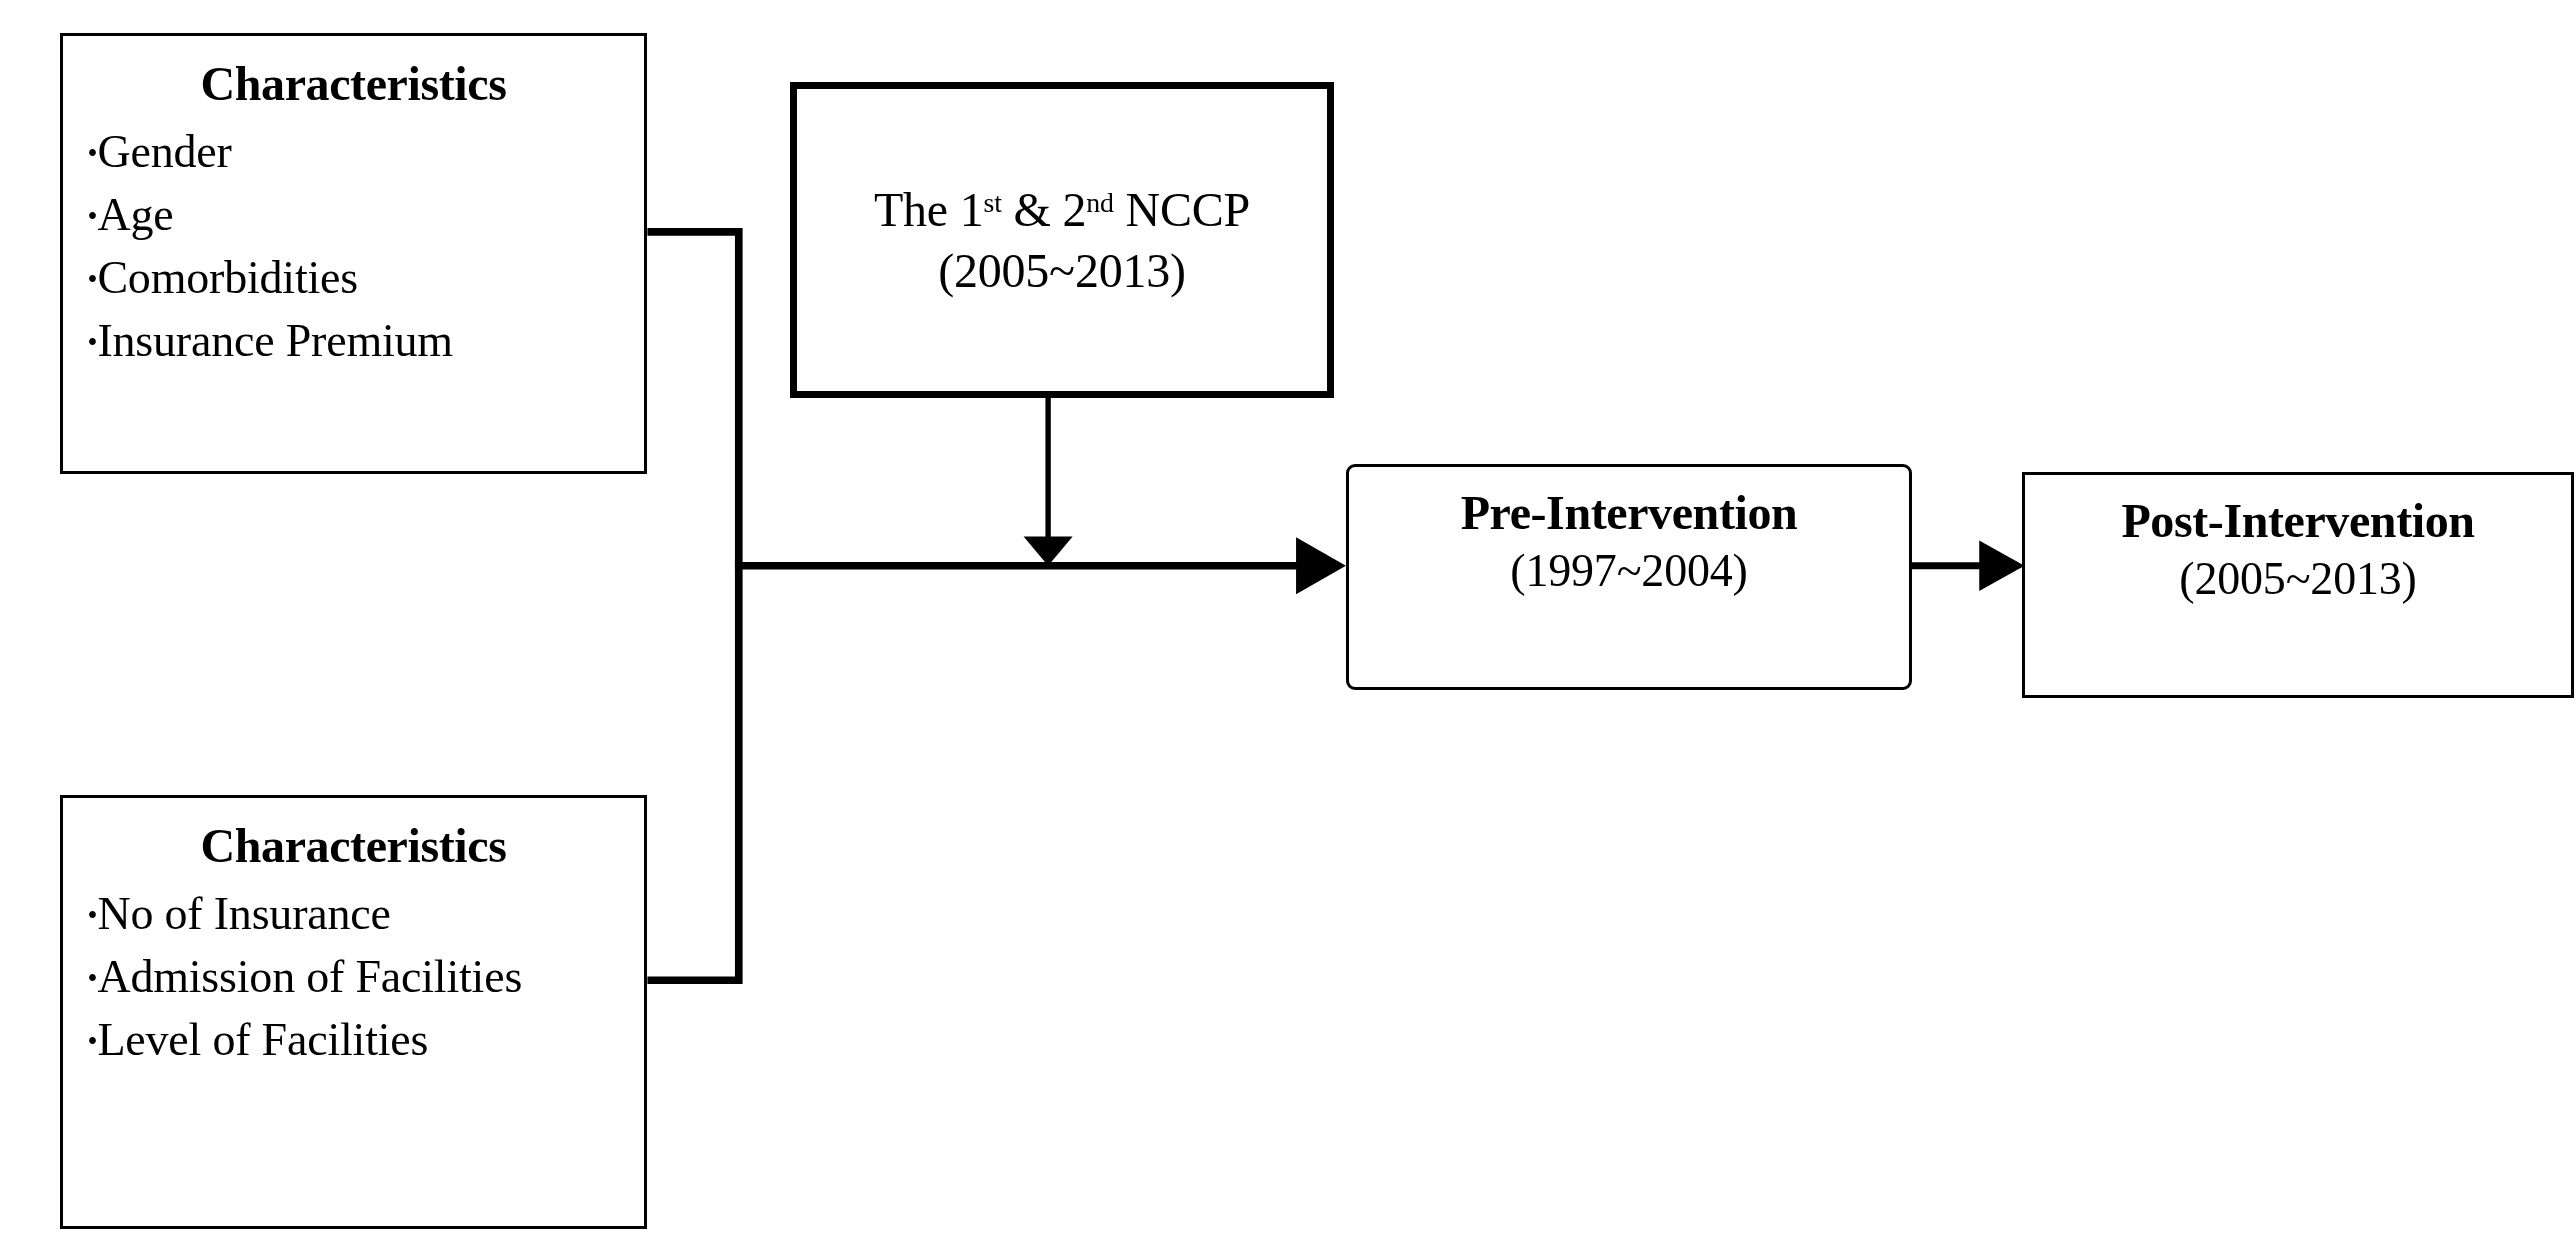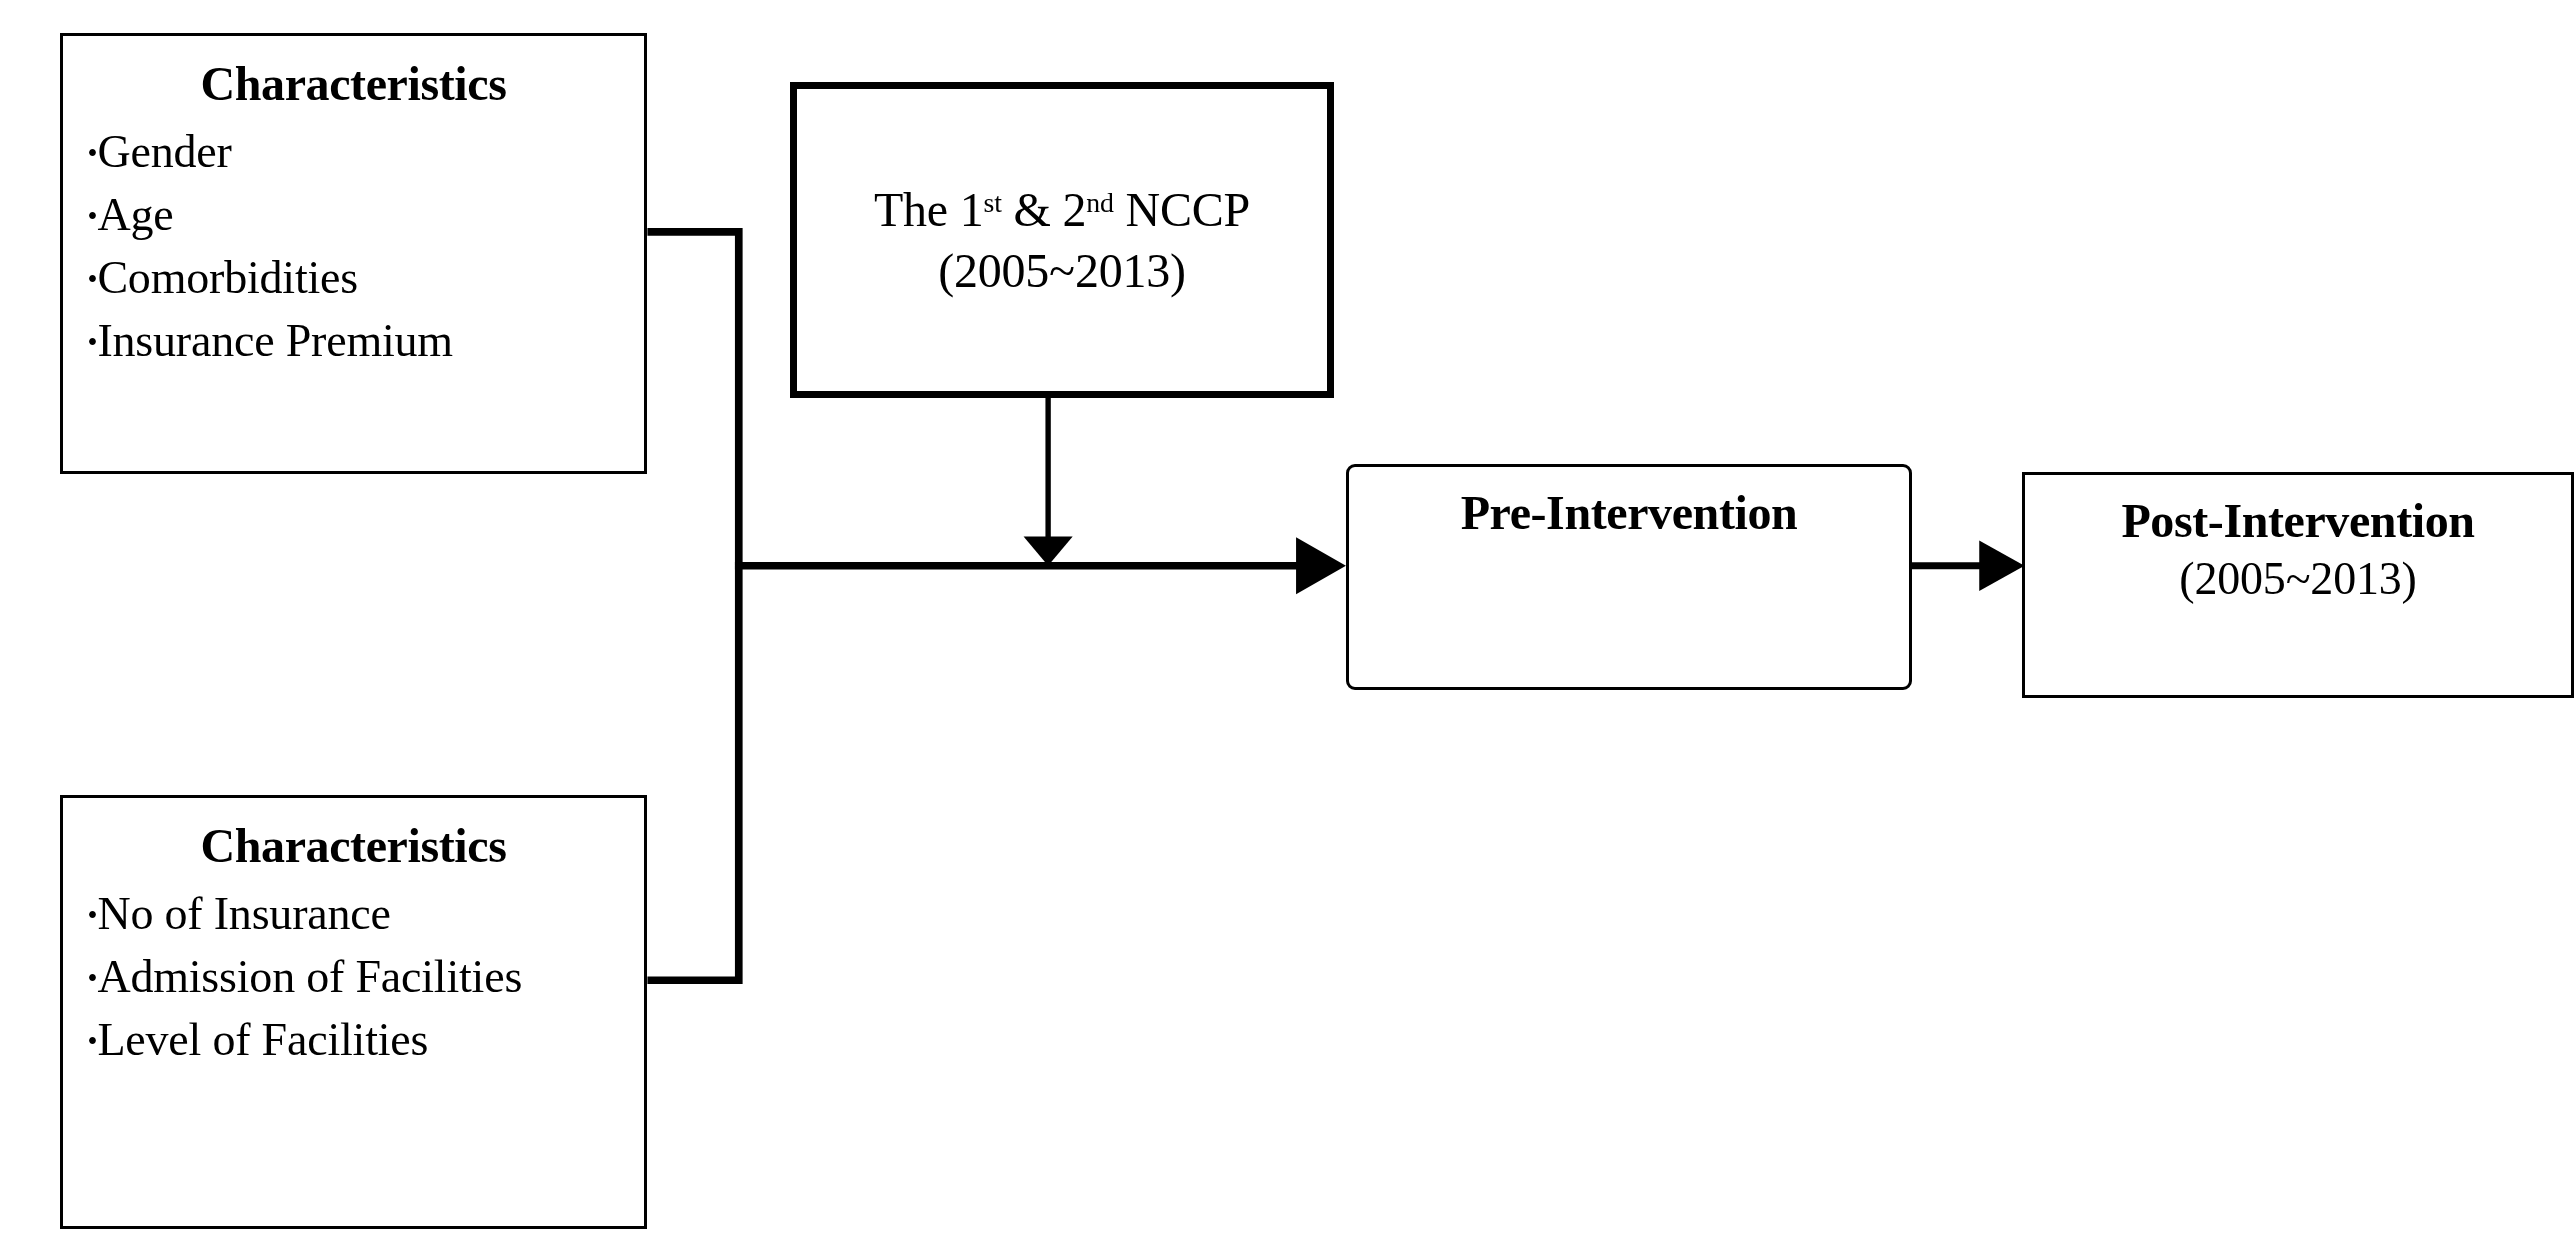--- a/index.html
+++ b/index.html
@@ -161,20 +161,21 @@
     </div>
   </div>
 
   <div class="node thick prog-box" id="nccp-box">
     <div class="prog-line"><span>The 1</span><sup>st</sup><span> &amp; 2</span><sup>nd</sup><span> NCCP</span></div>
     <div class="prog-line">(2005~2013)</div>
   </div>
 
   <div class="node period-box" id="pre-box">
     <div class="period-title">Pre-Intervention</div>
+    <div class="period-years">(1997~2004)</div>
   </div>
 
   <div class="node period-box" id="post-box">
     <div class="period-title">Post-Intervention</div>
     <div class="period-years">(2005~2013)</div>
   </div>
 
 </div>
 
 

